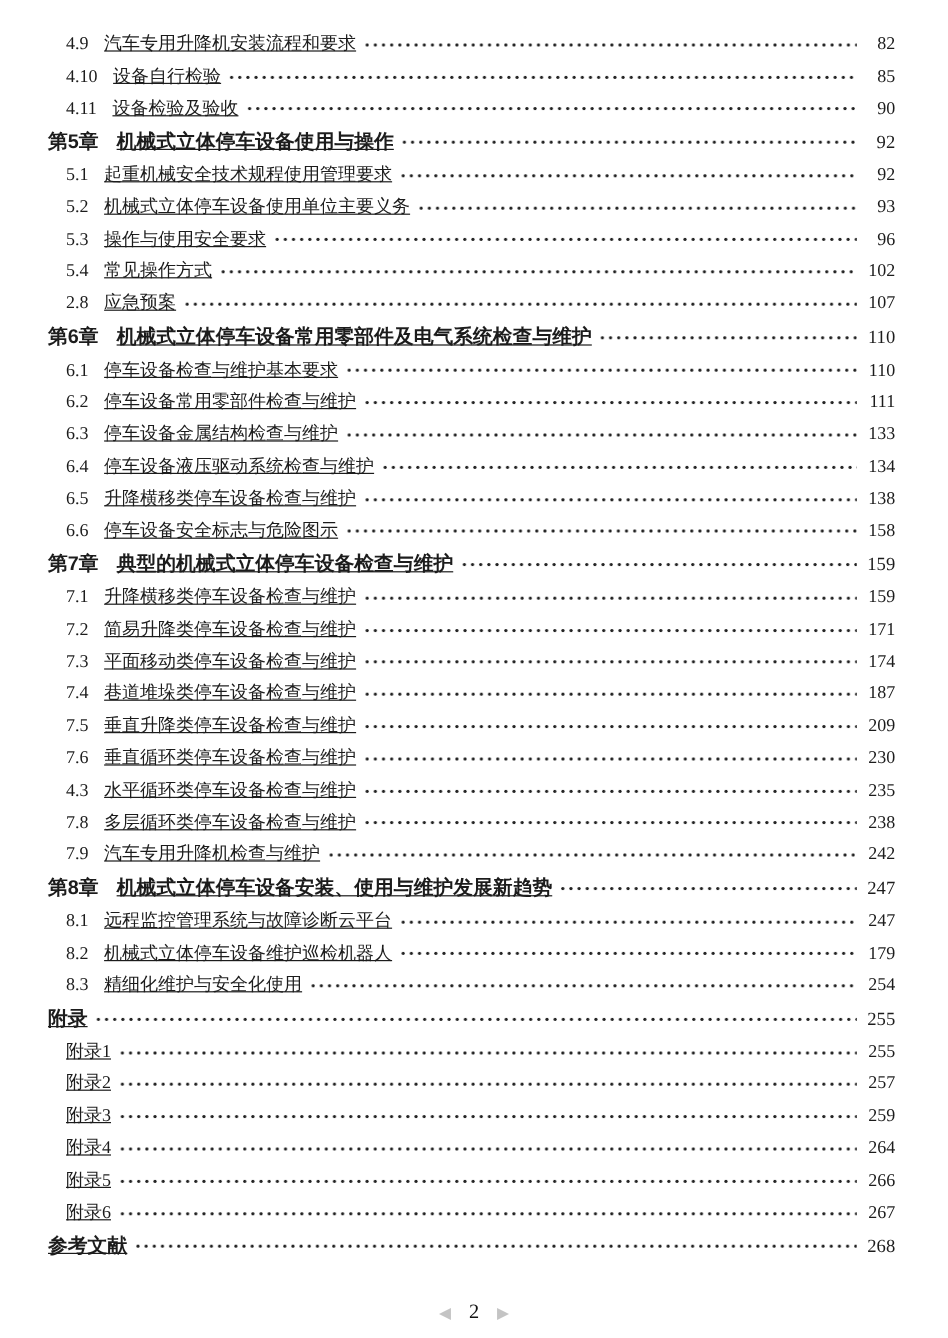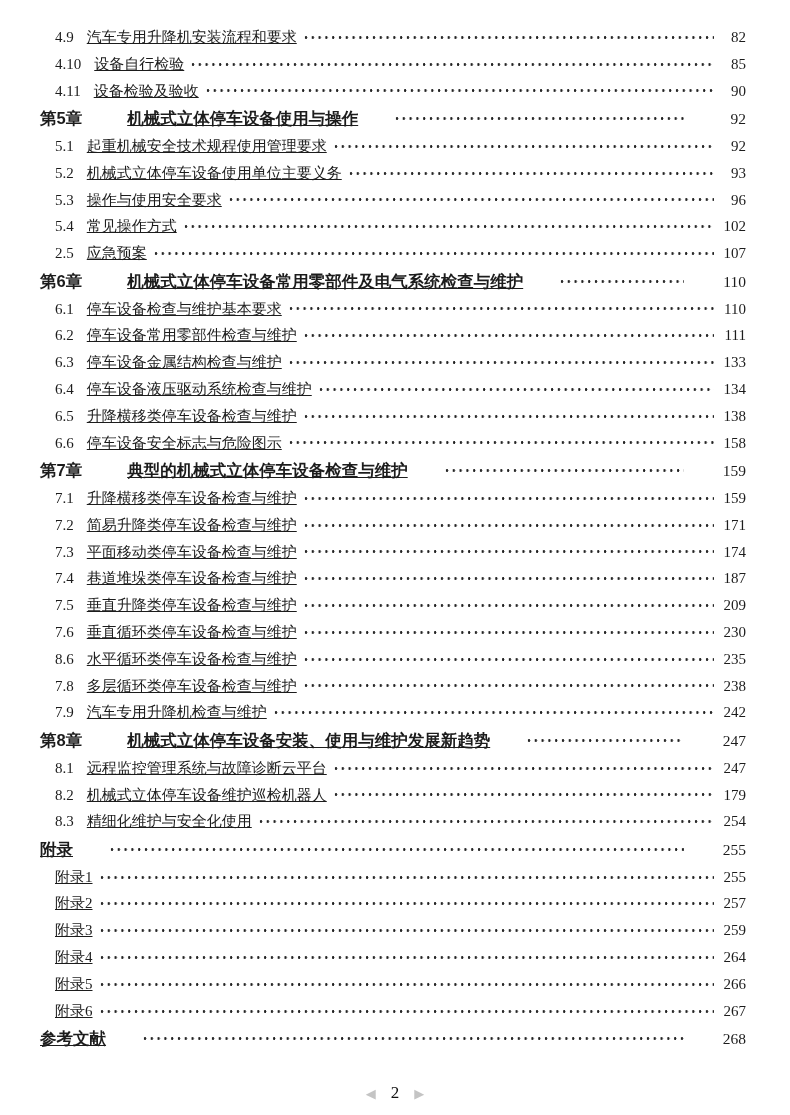--- a/index.html
+++ b/index.html
@@ -20,21 +20,20 @@
     height: 26.8px;
     font-size: 15px;
     line-height: 26.8px;
   }
   .toc-row.chapter {
     font-family: "Liberation Sans", sans-serif;
     font-weight: bold;
     font-size: 16.5px;
     height: 28.6px;
     line-height: 28.6px;
-    gap: 30px;
   }
   .toc-row.section {
     padding-left: 15px;
   }
   .num {
     margin-right: 13px;
     white-space: nowrap;
   }
   .toc-row.chapter .num { margin-right: 15px; }
   .num:empty { display: none; }
@@ -135,21 +134,21 @@
   </div>
 
   <div class="toc-row section">
     <span class="num">5.4</span>
     <span class="title">常见操作方式</span>
     <span class="dots"></span>
     <span class="page-num">102</span>
   </div>
 
   <div class="toc-row section">
-    <span class="num">2.5</span>
+    <span class="num">2.8</span>
     <span class="title">应急预案</span>
     <span class="dots"></span>
     <span class="page-num">107</span>
   </div>
 
   <div class="toc-row chapter">
     <span class="num">第6章</span>
     <span class="title">机械式立体停车设备常用零部件及电气系统检查与维护</span>
     <span class="dots"></span>
     <span class="page-num">110</span>
@@ -240,21 +239,21 @@
   </div>
 
   <div class="toc-row section">
     <span class="num">7.6</span>
     <span class="title">垂直循环类停车设备检查与维护</span>
     <span class="dots"></span>
     <span class="page-num">230</span>
   </div>
 
   <div class="toc-row section">
-    <span class="num">8.6</span>
+    <span class="num">4.3</span>
     <span class="title">水平循环类停车设备检查与维护</span>
     <span class="dots"></span>
     <span class="page-num">235</span>
   </div>
 
   <div class="toc-row section">
     <span class="num">7.8</span>
     <span class="title">多层循环类停车设备检查与维护</span>
     <span class="dots"></span>
     <span class="page-num">238</span>

